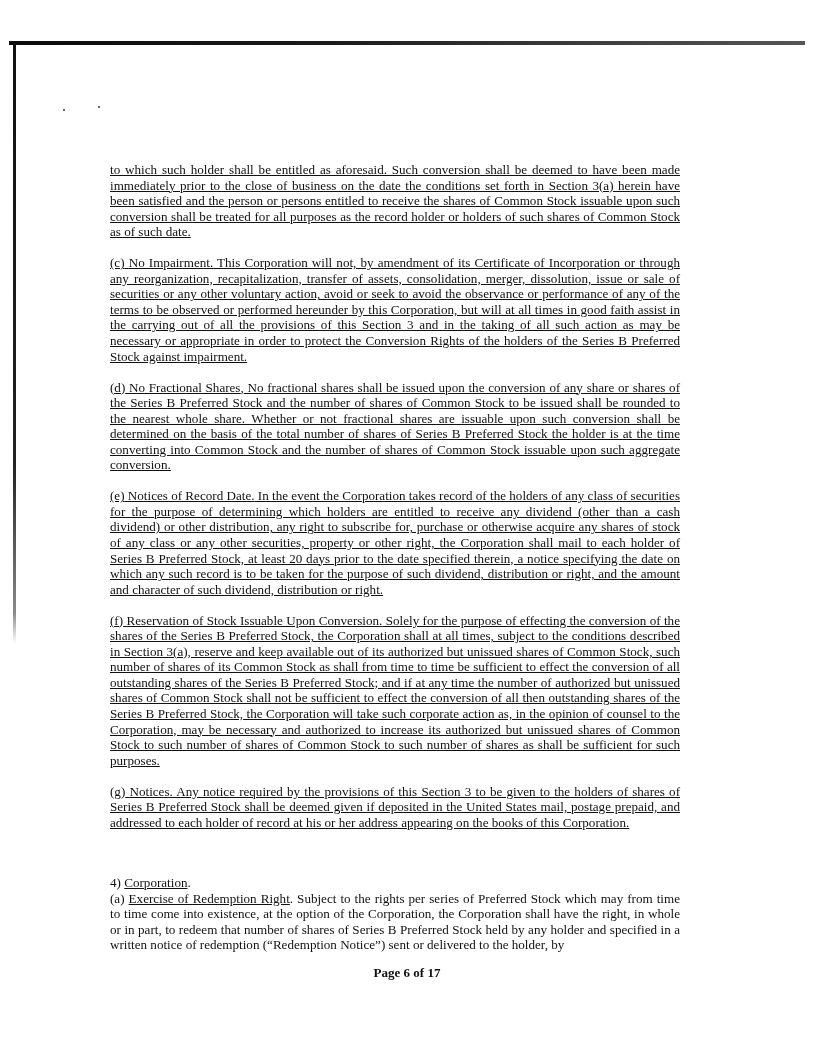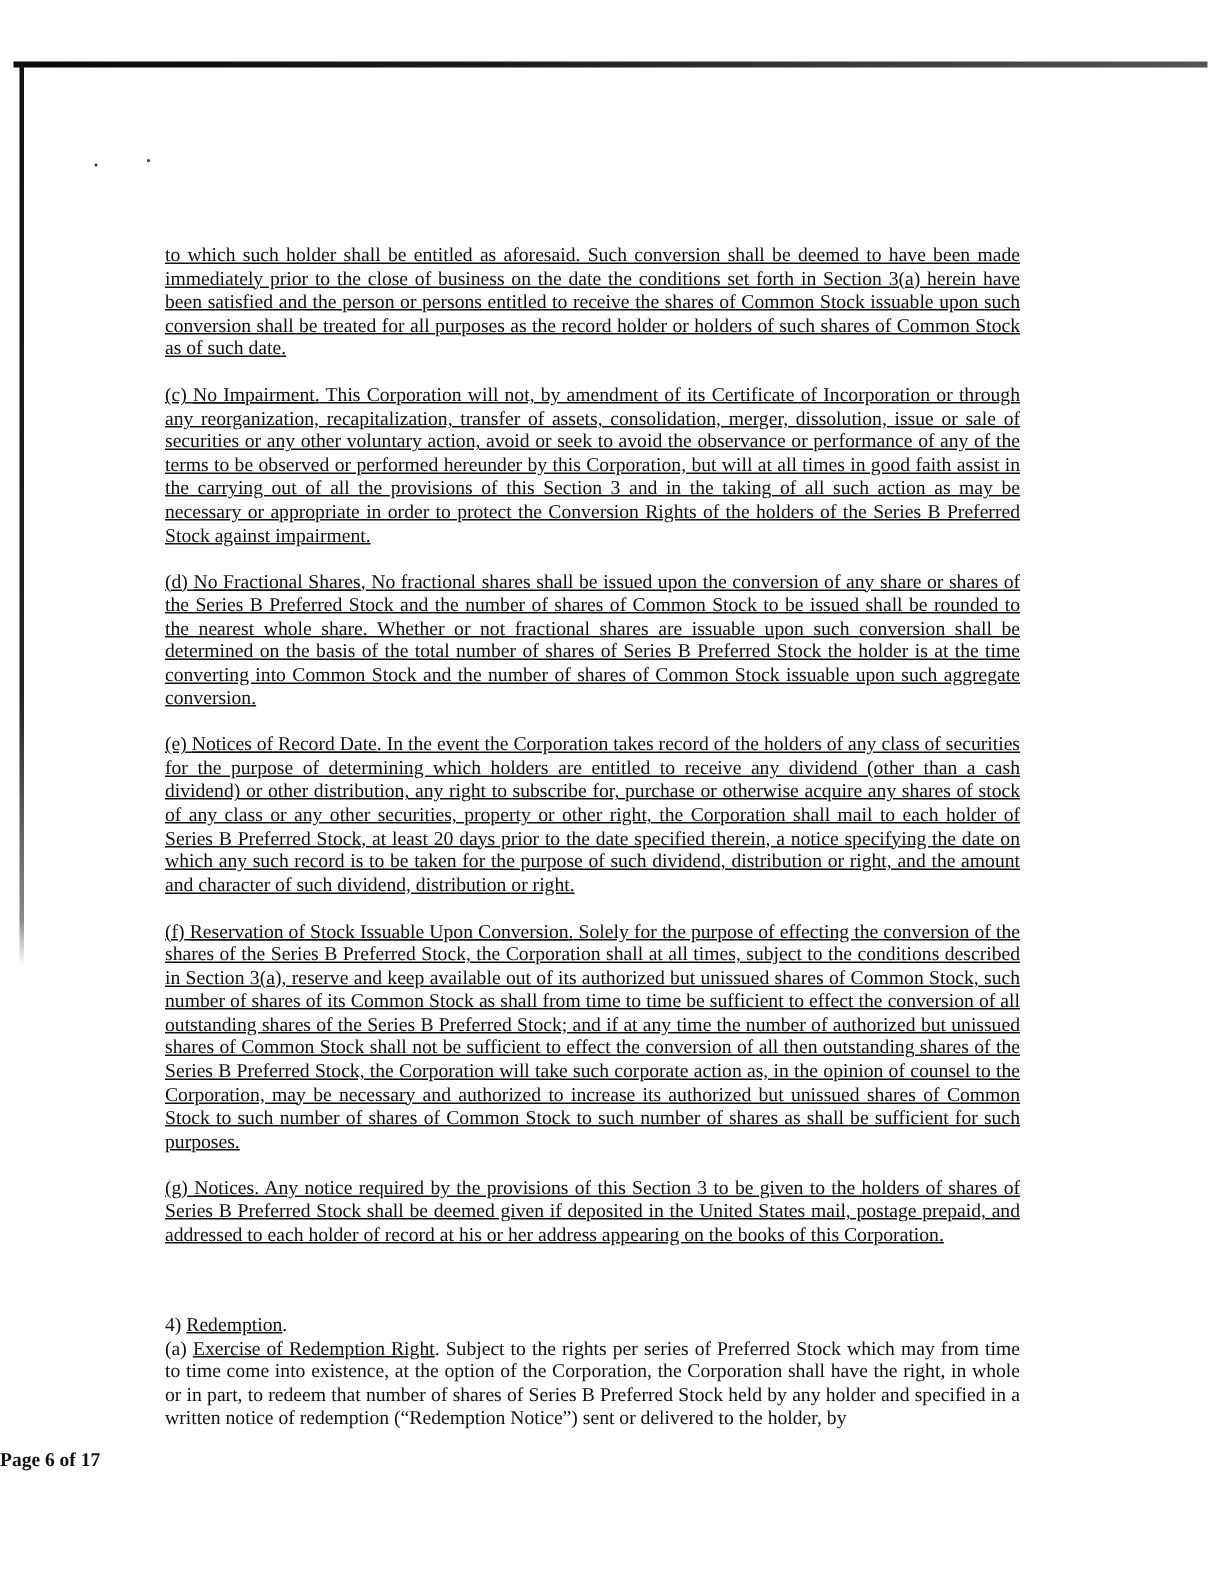--- a/index.html
+++ b/index.html
@@ -10,21 +10,21 @@
   .left-rule { position: absolute; left: 13px; top: 43px; width: 3px; height: 600px;
                background: linear-gradient(to bottom, #111 0%, #222 70%, rgba(60,60,60,0.6) 95%, rgba(60,60,60,0) 100%); }
   .speck { position: absolute; width: 2px; height: 2px; background: #333; border-radius: 1px; }
   .content { position: absolute; left: 110px; top: 162px; width: 570px;
              font-size: 13.1px; line-height: 15.55px; text-align: justify; }
   .para { margin: 0 0 15.5px 0; text-decoration: underline; }
   .u { text-decoration: underline; text-underline-offset: 1px; }
   .redemption { position: absolute; left: 110px; top: 875px; width: 570px;
                 font-size: 13.1px; line-height: 15.55px; text-align: justify; }
   .redemption p { margin: 0; }
-  .footer { position: absolute; left: 0; width: 814px; top: 965px; text-align: left;
+  .footer { position: absolute; left: 0; width: 814px; top: 965px; text-align: center;
             font-weight: bold; font-size: 13px; }
 </style>
 </head>
 <body>
 
 <div class="top-rule"></div>
 <div class="left-rule"></div>
 
 <div class="speck" style="left:63px;top:109px;"></div>
 <div class="speck" style="left:98px;top:106px;"></div>
@@ -37,17 +37,17 @@
   <p class="para"><span>(d)</span> <span class="u">No Fractional Shares</span><span>,</span><span>  No fractional shares shall be issued upon the conversion of any share or shares of the Series B Preferred Stock and the number of shares of Common Stock to be issued shall be rounded to the nearest whole share. Whether or not fractional shares are issuable upon such conversion shall be determined on the basis of the total number of shares of Series B Preferred Stock the holder is at the time converting into Common Stock and the number of shares of Common Stock issuable upon such aggregate conversion.</span></p>
 
   <p class="para"><span>(e)</span> <span class="u">Notices of Record Date</span><span>.</span><span> In the event the Corporation takes record of the holders of any class of securities for the purpose of determining which holders are entitled to receive any dividend (other than a cash dividend) or other distribution, any right to subscribe for, purchase or otherwise acquire any shares of stock of any class or any other securities, property or other right, the Corporation shall mail to each holder of Series B Preferred Stock, at least 20 days prior to the date specified therein, a notice specifying the date on which any such record is to be taken for the purpose of such dividend, distribution or right, and the amount and character of such dividend, distribution or right.</span></p>
 
   <p class="para"><span>(f)</span> <span class="u">Reservation of Stock Issuable Upon Conversion</span><span>.</span><span> Solely for the purpose of effecting the conversion of the shares of the Series B Preferred Stock, the Corporation shall at all times, subject to the conditions described in Section 3(a), reserve and keep available out of its authorized but unissued shares of Common Stock, such number of shares of its Common Stock as shall from time to time be sufficient to effect the conversion of all outstanding shares of the Series B Preferred Stock; and if at any time the number of authorized but unissued shares of Common Stock shall not be sufficient to effect the conversion of all then outstanding shares of the Series B Preferred Stock, the Corporation will take such corporate action as, in the opinion of counsel to the Corporation, may be necessary and authorized to increase its authorized but unissued shares of Common Stock to such  number of shares of Common Stock to such number of shares as shall be sufficient for such purposes.</span></p>
 
   <p class="para"><span>(g)</span> <span class="u">Notices</span><span>.</span><span> Any notice required by the provisions of this Section 3 to be given to the holders of shares of Series B Preferred Stock shall be deemed given if deposited in the United States mail, postage prepaid, and addressed to each holder of record at his or her address appearing on the books of this Corporation.</span></p>
 </div>
 
 <div class="redemption">
-  <p><span>4)</span> <span class="u">Redemption</span><span>.</span></p>
+  <p><span>4)</span> <span class="u">Corporation</span><span>.</span></p>
   <p><span>(a)</span> <span class="u">Exercise of Redemption Right</span><span>.</span><span>  Subject to the rights per series of Preferred Stock which may from time to time come into existence, at the option of the Corporation, the Corporation shall have the right, in whole or in part, to redeem that number of shares of Series B Preferred Stock held by any holder and specified in a written notice of redemption (“Redemption Notice”) sent or delivered to the holder, by</span></p>
 </div>
 
 <div class="footer">Page 6 of 17</div>
 
 </body></html>

